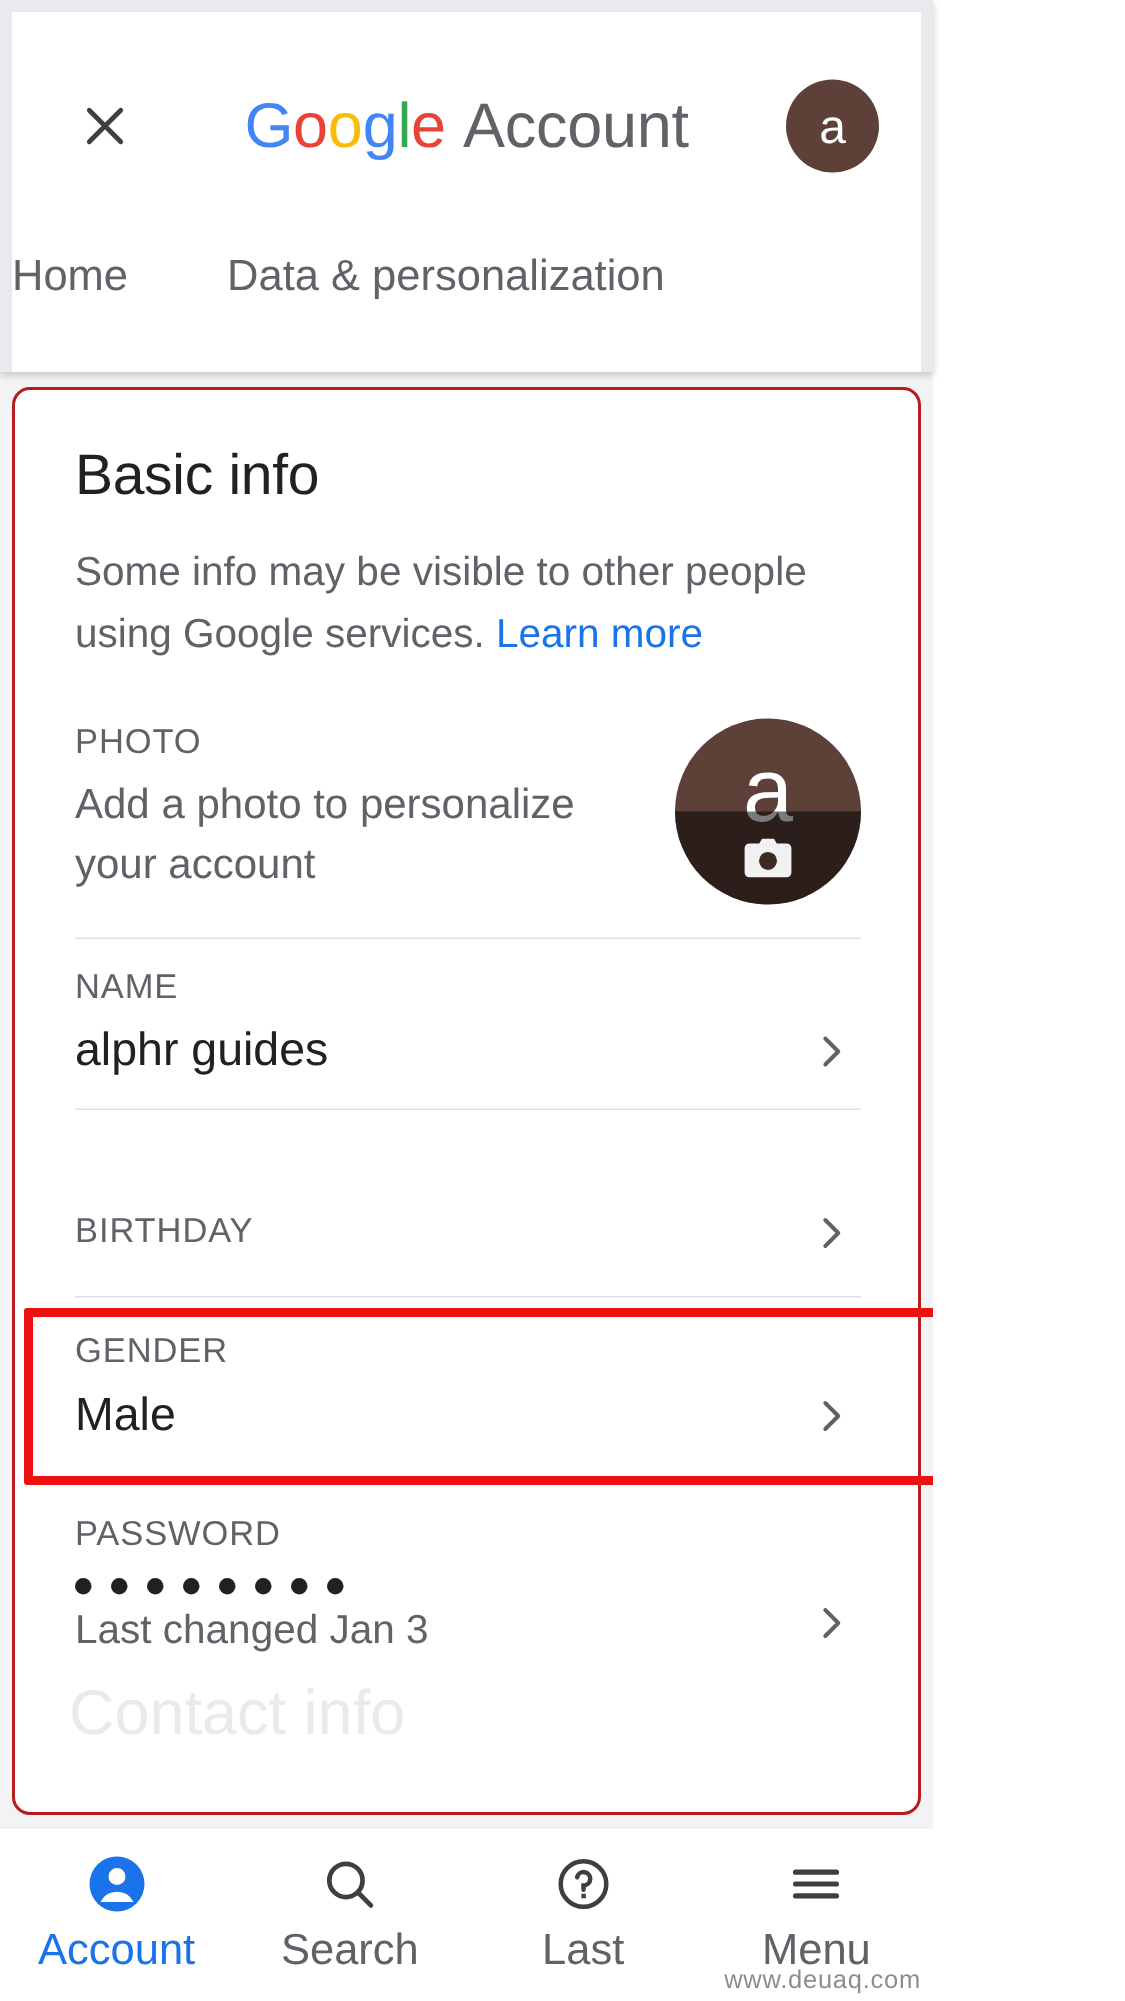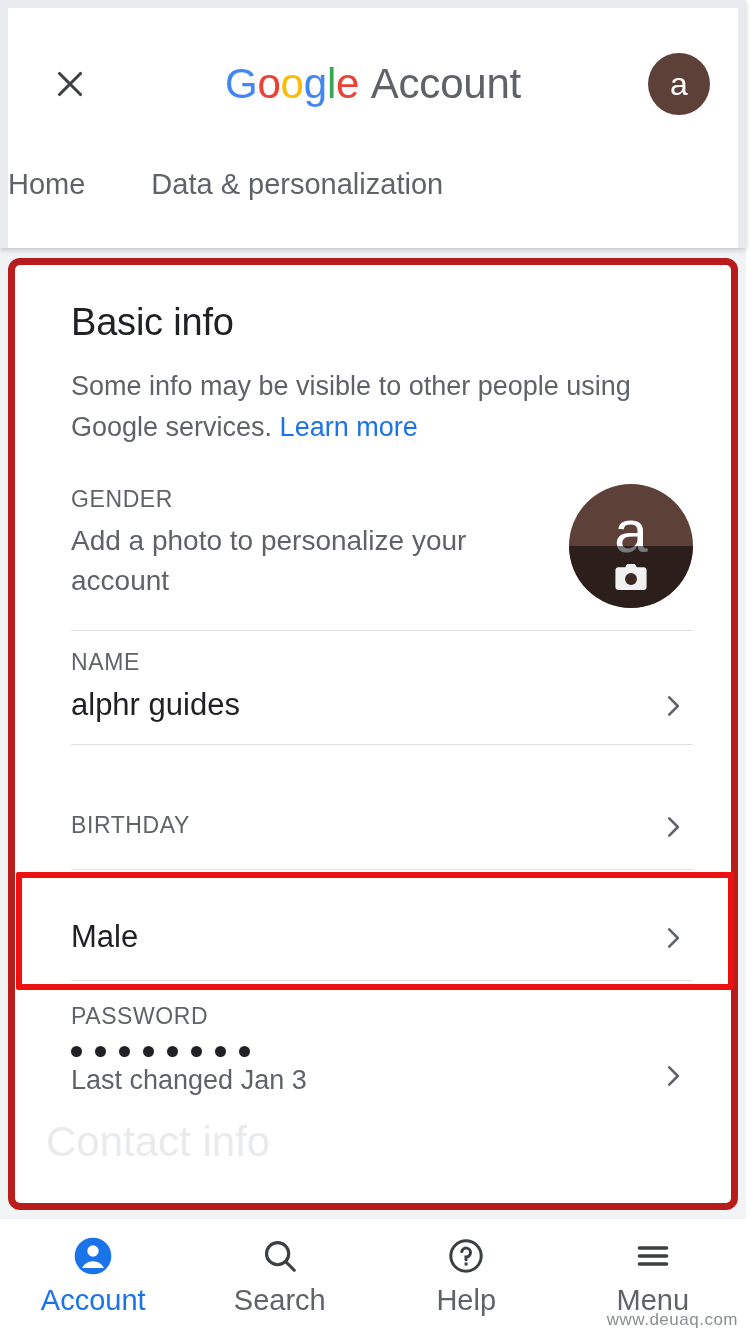--- a/index.html
+++ b/index.html
@@ -4,21 +4,21 @@
 <style>
   * { box-sizing: border-box; margin: 0; padding: 0; }
   html, body {
     width: 750px; height: 1334px;
     background: #ffffff;
     font-family: "Liberation Sans", sans-serif;
     overflow: hidden;
   }
   .screen {
     position: relative;
-    width: 746px; height: 1334px;
+    width: 622px; height: 1334px;
     background: #f1f3f4;
     display: flex;
     flex-direction: column;
   }
 
   
   .appbar {
     position: relative;
     background: #ffffff;
     height: 248px;
@@ -93,23 +93,23 @@
   
   .body-area {
     position: relative;
     flex: 1 1 auto;
     background: #f1f3f4;
     padding: 10px 8px 0 8px;
     overflow: hidden;
   }
   .card {
     background: #ffffff;
-    border: 7px solid #b91c1c;
+    border: 2px solid #b91c1c;
     border-radius: 12px;
-    padding: 36px 38px 10px 56px;
+    padding: 36px 38px 10px 40px;
     height: 952px;
   }
   .card-title {
     font-size: 38px;
     color: #202124;
     letter-spacing: -.2px;
     margin-bottom: 22px;
   }
   .card-sub {
     font-size: 27px;
@@ -297,21 +297,21 @@
 
       <div class="card-title">Basic info</div>
 
       <div class="card-sub">
         <span>Some info may be visible to other people using Google services.</span>
         <span class="link">Learn more</span>
       </div>
 
       <div class="row photo-row">
         <div class="row-main">
-          <div class="row-label">GENDER</div>
+          <div class="row-label">PHOTO</div>
           <div class="row-value muted">Add a photo to personalize your account</div>
         </div>
         <div class="avatar-big">
           <div class="letter">a</div>
           <div class="shade"></div>
           <svg class="cam" viewBox="0 0 24 20">
             <path d="M9 0 L15 0 L16.5 2.5 L21.5 2.5 A2.5 2.5 0 0 1 24 5 L24 17.5 A2.5 2.5 0 0 1 21.5 20 L2.5 20 A2.5 2.5 0 0 1 0 17.5 L0 5 A2.5 2.5 0 0 1 2.5 2.5 L7.5 2.5 Z" fill="#f1f1f1"></path>
             <circle cx="12" cy="11.5" r="4.6" fill="#3a2a22"></circle>
           </svg>
         </div>
@@ -342,20 +342,21 @@
           <svg width="26" height="26" viewBox="0 0 24 24">
               <path d="M8.5 4 L16.5 12 L8.5 20" stroke="#5f6368" stroke-width="2.4" fill="none" stroke-linecap="round" stroke-linejoin="round"></path>
             </svg>
         </div>
       </div>
 
       <div class="divider"></div>
 
       <div class="row plain-row">
         <div class="row-main">
+          <div class="row-label">GENDER</div>
           <div class="row-value">Male</div>
         </div>
         <div class="chev">
           <svg width="26" height="26" viewBox="0 0 24 24">
               <path d="M8.5 4 L16.5 12 L8.5 20" stroke="#5f6368" stroke-width="2.4" fill="none" stroke-linecap="round" stroke-linejoin="round"></path>
             </svg>
         </div>
       </div>
 
       <div class="divider"></div>
@@ -412,21 +413,21 @@
     </div>
 
     <div class="nav-item">
       <div class="nav-icon">
         <svg width="38" height="38" viewBox="0 0 24 24">
           <circle cx="12" cy="12" r="9.6" stroke="#3c4043" stroke-width="1.9" fill="none"></circle>
           <path d="M9.3 9.2 A2.8 2.8 0 1 1 12 12.6 L12 14.4" stroke="#3c4043" stroke-width="1.9" fill="none" stroke-linecap="round"></path>
           <rect x="11.1" y="16.1" width="1.9" height="1.9" fill="#3c4043"></rect>
         </svg>
       </div>
-      <div>Help</div>
+      <div>Last</div>
     </div>
 
     <div class="nav-item">
       <div class="nav-icon">
         <svg width="38" height="38" viewBox="0 0 24 24">
           <path d="M3.4 7 H20.6 M3.4 12 H20.6 M3.4 17 H20.6" stroke="#3c4043" stroke-width="2.2" stroke-linecap="round"></path>
         </svg>
       </div>
       <div>Menu</div>
     </div>

